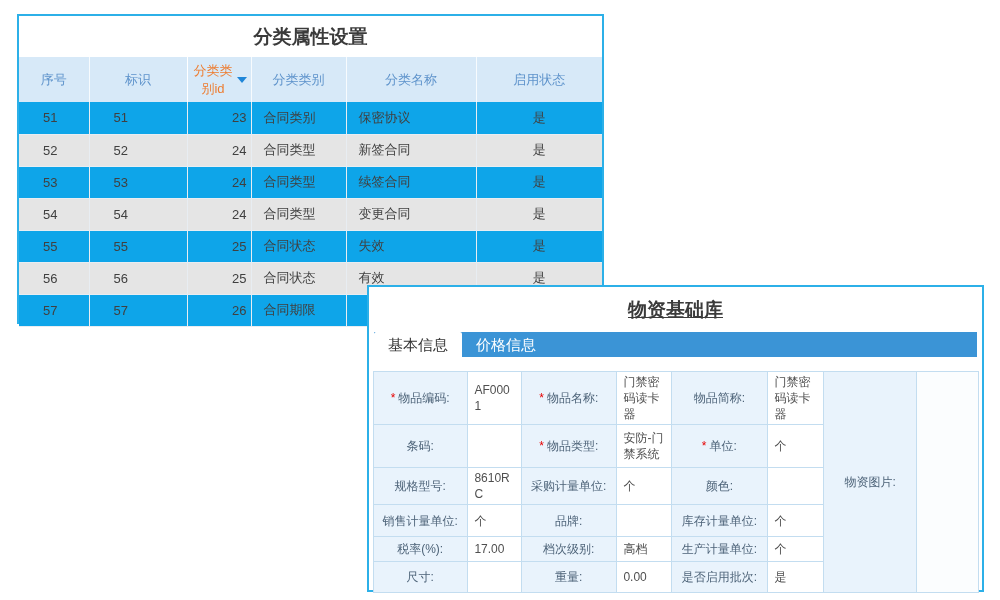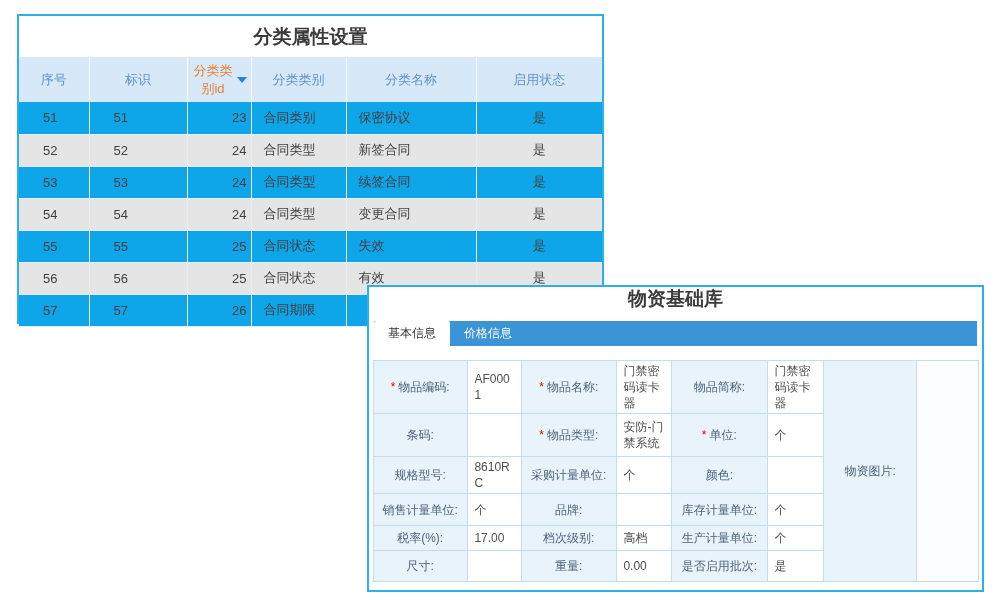--- a/index.html
+++ b/index.html
@@ -21,23 +21,23 @@
      padding:2px 4px;box-sizing:border-box;background:#0ea5e9;overflow:hidden;white-space:nowrap;}
   #category-table tr.stripe td{background:#e5e5e5;}
   #category-table td:nth-child(1),#category-table td:nth-child(2){text-align:left;padding-left:24px;}
   #category-table td:nth-child(3){text-align:right;}
   #category-table td:nth-child(4),#category-table td:nth-child(5){text-align:left;padding-left:12px;}
   #category-table td:nth-child(6){text-align:center;}
   #category-table td:last-child,#category-table th:last-child{border-right:none;}
 
   
   #material-panel{left:367px;top:285px;width:617px;height:307px;z-index:2;}
-  #material-panel .panel-title{line-height:24px;}
+  #material-panel .panel-title{margin-top:11px;line-height:24px;text-decoration:underline;}
   .tabbar{margin:10px 5px 0 5px;height:25px;background:#3b94d6;display:flex;align-items:stretch;}
-  .tab{padding:0 14px;font-size:12px;line-height:25px;color:#fff;cursor:pointer;}
+  .tab{padding:0 14px;font-size:15px;line-height:25px;color:#fff;cursor:pointer;}
   .tab.active{background:#fff;color:#333;border-radius:2px 2px 0 0;margin-top:0;}
   #material-table{border-collapse:collapse;table-layout:fixed;margin:14px 3px 0 4px;
      font-size:12px;border:1px solid #b9d8ee;}
   #material-table td{border:1px solid #c3ddf0;padding:2px 6px;box-sizing:border-box;
      line-height:16px;overflow:hidden;}
   #material-table td.flabel{background:#e9f3fc;color:#4d6378;text-align:center;padding-right:7px;}
   #material-table td.fvalue{background:#fff;color:#4f4f4f;text-align:left;word-break:break-all;}
   #material-table td.image-label{text-align:center;padding-right:6px;}
   #material-table td.image-value{background:#fbfdfe;}
   #material-table .req{color:#e60000;font-style:normal;margin-right:3px;}

